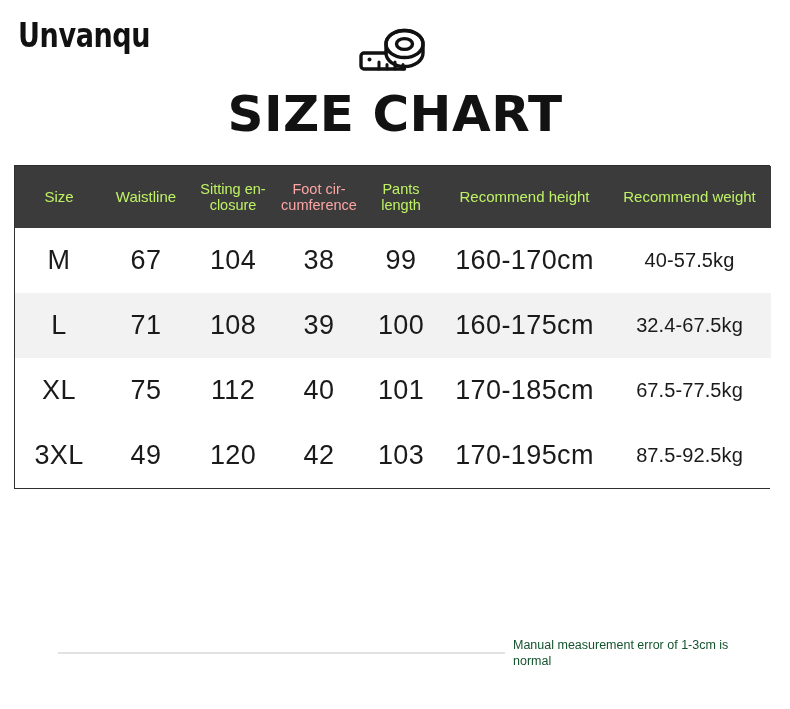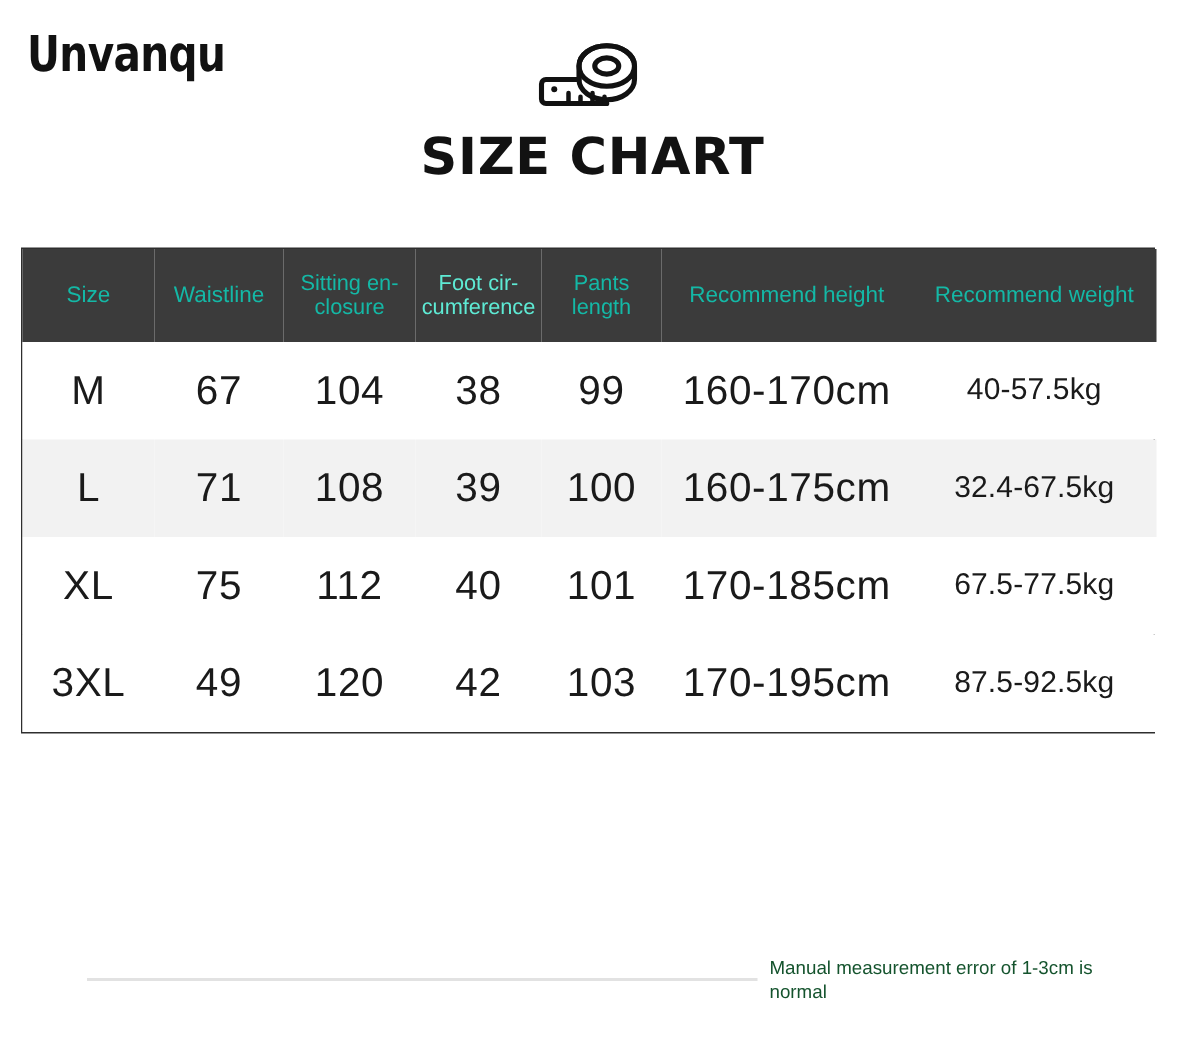--- a/index.html
+++ b/index.html
@@ -43,21 +43,21 @@
   }
   .tape-icon {
     display: block;
     width: 84px;
     height: 60px;
   }
   .title-text {
     margin-top: 6px;
     font-family: "DejaVu Sans", sans-serif;
     font-weight: bold;
-    font-size: 34px;
+    font-size: 50px;
     letter-spacing: 0.5px;
     color: #121212;
     line-height: 1.05;
     white-space: nowrap;
   }
 
   
   .table-wrap {
     position: absolute;
     left: 14px;
@@ -79,28 +79,28 @@
     text-align: center;
     vertical-align: middle;
   }
 
   
   thead tr {
     background: #3b3b3b;
   }
   thead th {
     height: 62px;
-    color: #14b8a6;
+    color: #bef264;
     font-weight: normal;
     font-size: 15px;
     line-height: 1.12;
     padding: 0 4px;
   }
   thead th.dim {
-    color: #5eead4;
+    color: #fca5a5;
   }
   thead th.tight {
     font-size: 14.5px;
   }
 
   
   tbody tr {
     height: 65px;
   }
   tbody tr.odd  { background: #ffffff; }

